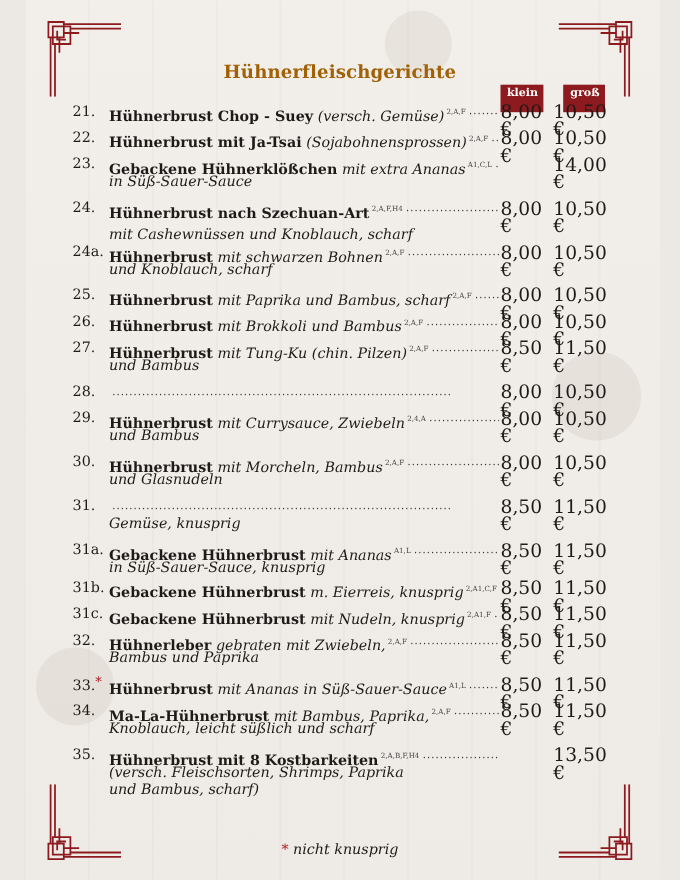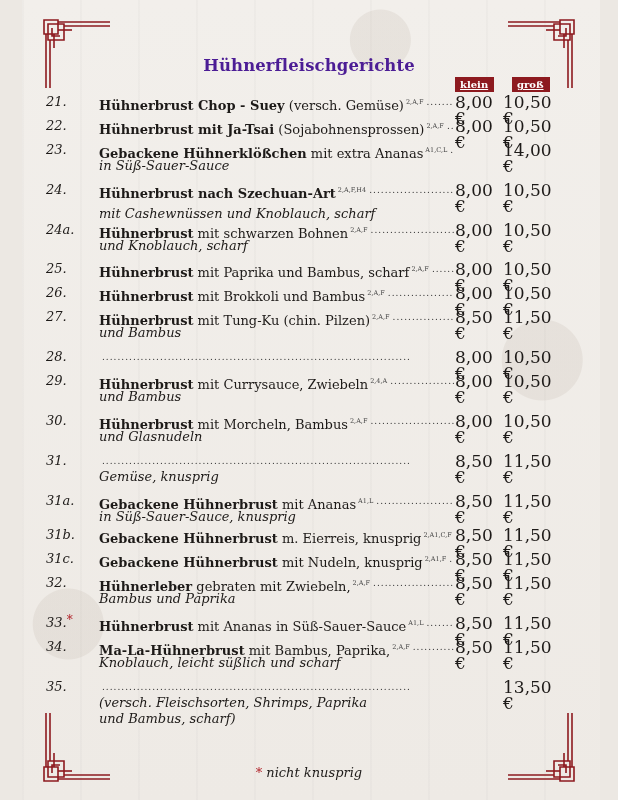--- a/index.html
+++ b/index.html
@@ -20,39 +20,39 @@
   }
   .corner { position:absolute; width:70px; height:70px; }
   .corner svg { width:70px; height:70px; display:block; }
   .c-tl { left:42px; top:18px; }
   .c-tr { left:506px; top:18px; transform:scaleX(-1); }
   .c-bl { left:42px; top:713px; transform:scaleY(-1); }
   .c-br { left:506px; top:713px; transform:scale(-1,-1); }
 
   .title {
     position:absolute; left:0; width:618px; top:56px; text-align:center;
-    font-size:16.5px; font-weight:bold; color:#4c1d95; letter-spacing:0.1px;
+    font-size:16.5px; font-weight:bold; color:#a16207; letter-spacing:0.1px;
   }
   .size-label {
-    position:absolute; top:77px; height:15px; line-height:15px;
+    position:absolute; top:77px; height:25px; line-height:15px;
     background:#8d1a1f; color:#fff; font-size:10px; font-weight:bold;
-    text-align:left; padding:0 5px;text-decoration:underline;
+    text-align:right; padding:0 5px;
   }
   .lbl-klein { left:455px; width:29px; }
   .lbl-gross { left:512px; width:28px; }
 
   .menu { position:absolute; left:0; top:96px; width:618px; }
   .item { position:absolute; left:0; width:618px; }
-  .num { position:absolute; left:46px; font-size:13px; line-height:16px;font-style:italic; }
+  .num { position:absolute; left:66px; font-size:13px; line-height:16px; }
   .star { color:#b01f26; font-size:12px; position:relative; top:-3px; }
   .line1 { position:absolute; left:99px; width:355px; white-space:nowrap; overflow:hidden; font-size:13px; line-height:16px; display:flex; }
   .line1 .txt { flex:0 0 auto; }
   .line1 .dots { flex:1 1 auto; overflow:hidden; letter-spacing:1px; font-size:9px; line-height:17px; color:#333; padding-left:3px; }
   .name { font-weight:bold; }
-  .desc { }
+  .desc { font-style:italic; }
   .sup { font-size:6.5px; vertical-align:6px; color:#444; margin-left:2px; }
   .line2 { position:absolute; left:99px; font-size:13px; line-height:16px; font-style:italic; white-space:nowrap; }
   .price { position:absolute; font-size:17px; font-weight:normal; line-height:16px; }
   .p-klein { left:455px; width:45px; }
   .p-gross { left:503px; width:54px; }
 
   .footnote {
     position:absolute; top:765px; left:0; width:618px; text-align:center;
     font-size:13px; font-style:italic;
   }
@@ -287,20 +287,21 @@
         <span class="txt"><span class="name">Ma-La-Hühnerbrust</span><span class="desc"> mit Bambus, Paprika,</span><span class="sup">2,A,F</span></span>
         <span class="dots">................................................................................</span>
       </div>
       <div class="line2" style="top:16px">Knoblauch, leicht süßlich und scharf</div>
       <span class="price p-klein">8,50 €</span>
       <span class="price p-gross">11,50 €</span>
     </div>
     <div class="item" style="top: 583px;">
       <span class="num"><span>35.</span></span>
       <div class="line1">
+        <span class="txt"><span class="name">Hühnerbrust mit 8 Kostbarkeiten</span><span class="desc"></span><span class="sup">2,A,B,F,H4</span></span>
         <span class="dots">................................................................................</span>
       </div>
       <div class="line2" style="top:16px">(versch. Fleischsorten, Shrimps, Paprika</div>
       <div class="line2" style="top:32px">und Bambus, scharf)</div>
       <span class="price p-klein"></span>
       <span class="price p-gross">13,50 €</span>
     </div>
   </div>
 
 <div class="footnote">

